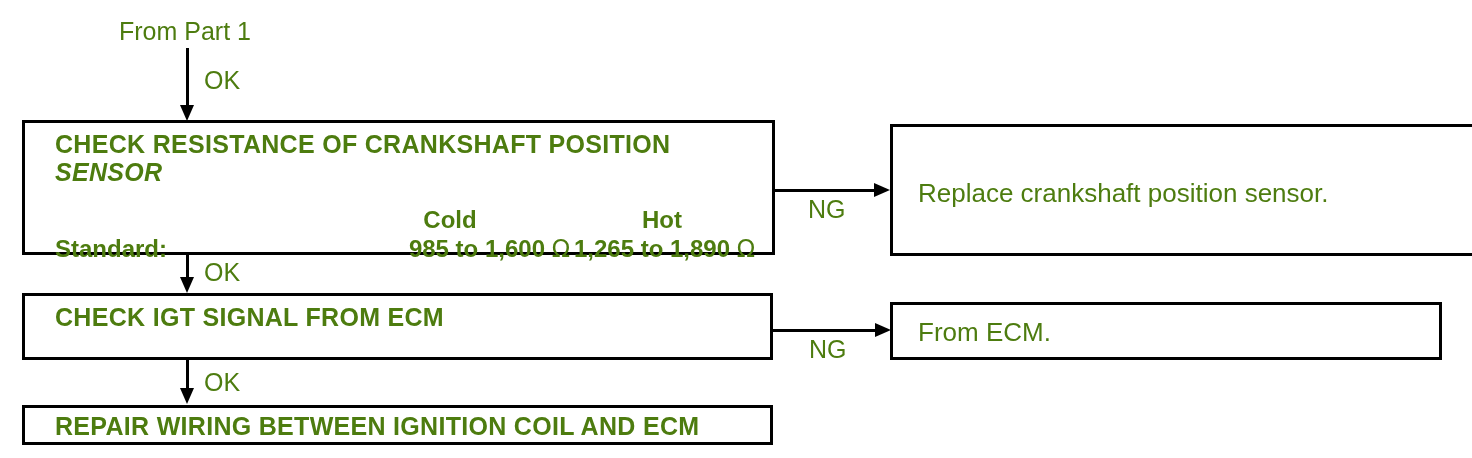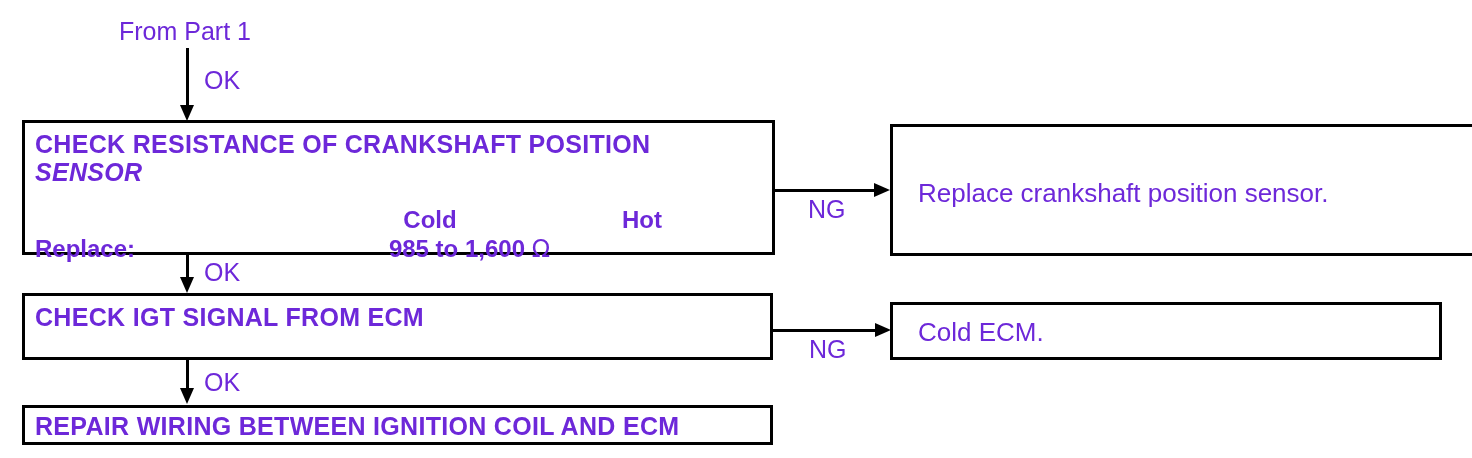--- a/index.html
+++ b/index.html
@@ -7,38 +7,38 @@
     margin: 0;
     padding: 0;
     background: #ffffff;
   }
   #canvas {
     position: relative;
     width: 1472px;
     height: 458px;
     background: #ffffff;
     font-family: "Liberation Sans", sans-serif;
-    color: #6d28d9;
+    color: #4d7c0f;
     overflow: hidden;
   }
 
   
   .box {
     position: absolute;
     box-sizing: border-box;
     border: 3px solid #000;
     background: #fff;
   }
 
   .txt {
     position: absolute;
     white-space: pre;
     line-height: 1;
   }
-  .bold   { font-weight: bold; }
+  .bold   { font-weight: bold; margin-left: 20px; }
   .normal { font-weight: normal; }
 
   
   .vline {
     position: absolute;
     width: 3px;
     background: #000;
   }
   
   .hline {
@@ -80,24 +80,25 @@
   <div class="box" style="left:22px; top:120px; width:753px; height:135px;">
 
     <div class="txt bold" style="left:10px; top:9px; font-size:25px; letter-spacing:0.3px;">CHECK RESISTANCE OF CRANKSHAFT POSITION</div>
 
     <div class="txt bold" style="left:10px; top:37px; font-size:25px; letter-spacing:0.3px;font-style:italic;">SENSOR</div>
 
     <div class="txt bold" style="left:532px; top:85px; width:170px; text-align:center; font-size:24px;">Hot</div>
 
     <div class="txt bold" style="left:340px; top:85px; width:130px; text-align:center; font-size:24px;">Cold</div>
 
-    <div class="txt bold" style="left:10px; top:114px; font-size:24px;">Replace:</div>
+    <div class="txt bold" style="left:10px; top:114px; font-size:24px;">Standard:</div>
 
     <div class="txt bold" style="left:285px; top:114px; width:240px; text-align:right; font-size:24px;"><span>985 to 1,600 </span><span class="ohm">Ω</span></div>
 
+    <div class="txt bold" style="left:497px; top:114px; width:245px; text-align:center; font-size:24px;"><span>1,265 to 1,890 </span><span class="ohm">Ω</span></div>
   </div>
 
   <div class="hline" style="left:775px; top:189px; width:101px;"></div>
   <div class="arrow-right" style="left:874px; top:183px;"></div>
   <div class="txt normal" style="left:808px; top:197px; font-size:25px;">NG</div>
 
   <div class="box" style="left:890px; top:124px; width:636px; height:132px;padding-left:16px;">
     <div class="txt normal" style="left:25px; top:53px; font-size:26px;">Replace crankshaft position sensor.</div>
   </div>
 
@@ -107,21 +108,21 @@
 
   <div class="box" style="left:22px; top:293px; width:751px; height:67px;">
     <div class="txt bold" style="left:10px; top:9px; font-size:25px; letter-spacing:0.3px;text-align:right;">CHECK IGT SIGNAL FROM ECM</div>
   </div>
 
   <div class="hline" style="left:773px; top:329px; width:104px;"></div>
   <div class="arrow-right" style="left:875px; top:323px;"></div>
   <div class="txt normal" style="left:809px; top:337px; font-size:25px;">NG</div>
 
   <div class="box" style="left:890px; top:302px; width:552px; height:58px;">
-    <div class="txt normal" style="left:25px; top:14px; font-size:26px;">Cold ECM.</div>
+    <div class="txt normal" style="left:25px; top:14px; font-size:26px;">From ECM.</div>
   </div>
 
   <div class="vline" style="left:186px; top:360px; height:30px;"></div>
   <div class="arrow-down" style="left:180px; top:388px;"></div>
   <div class="txt normal" style="left:204px; top:370px; font-size:25px;">OK</div>
 
   <div class="box" style="left:22px; top:405px; width:751px; height:40px;padding-left:24px;">
     <div class="txt bold" style="left:10px; top:6px; font-size:25px; letter-spacing:0.3px;">REPAIR WIRING BETWEEN IGNITION COIL AND ECM</div>
   </div>
 

